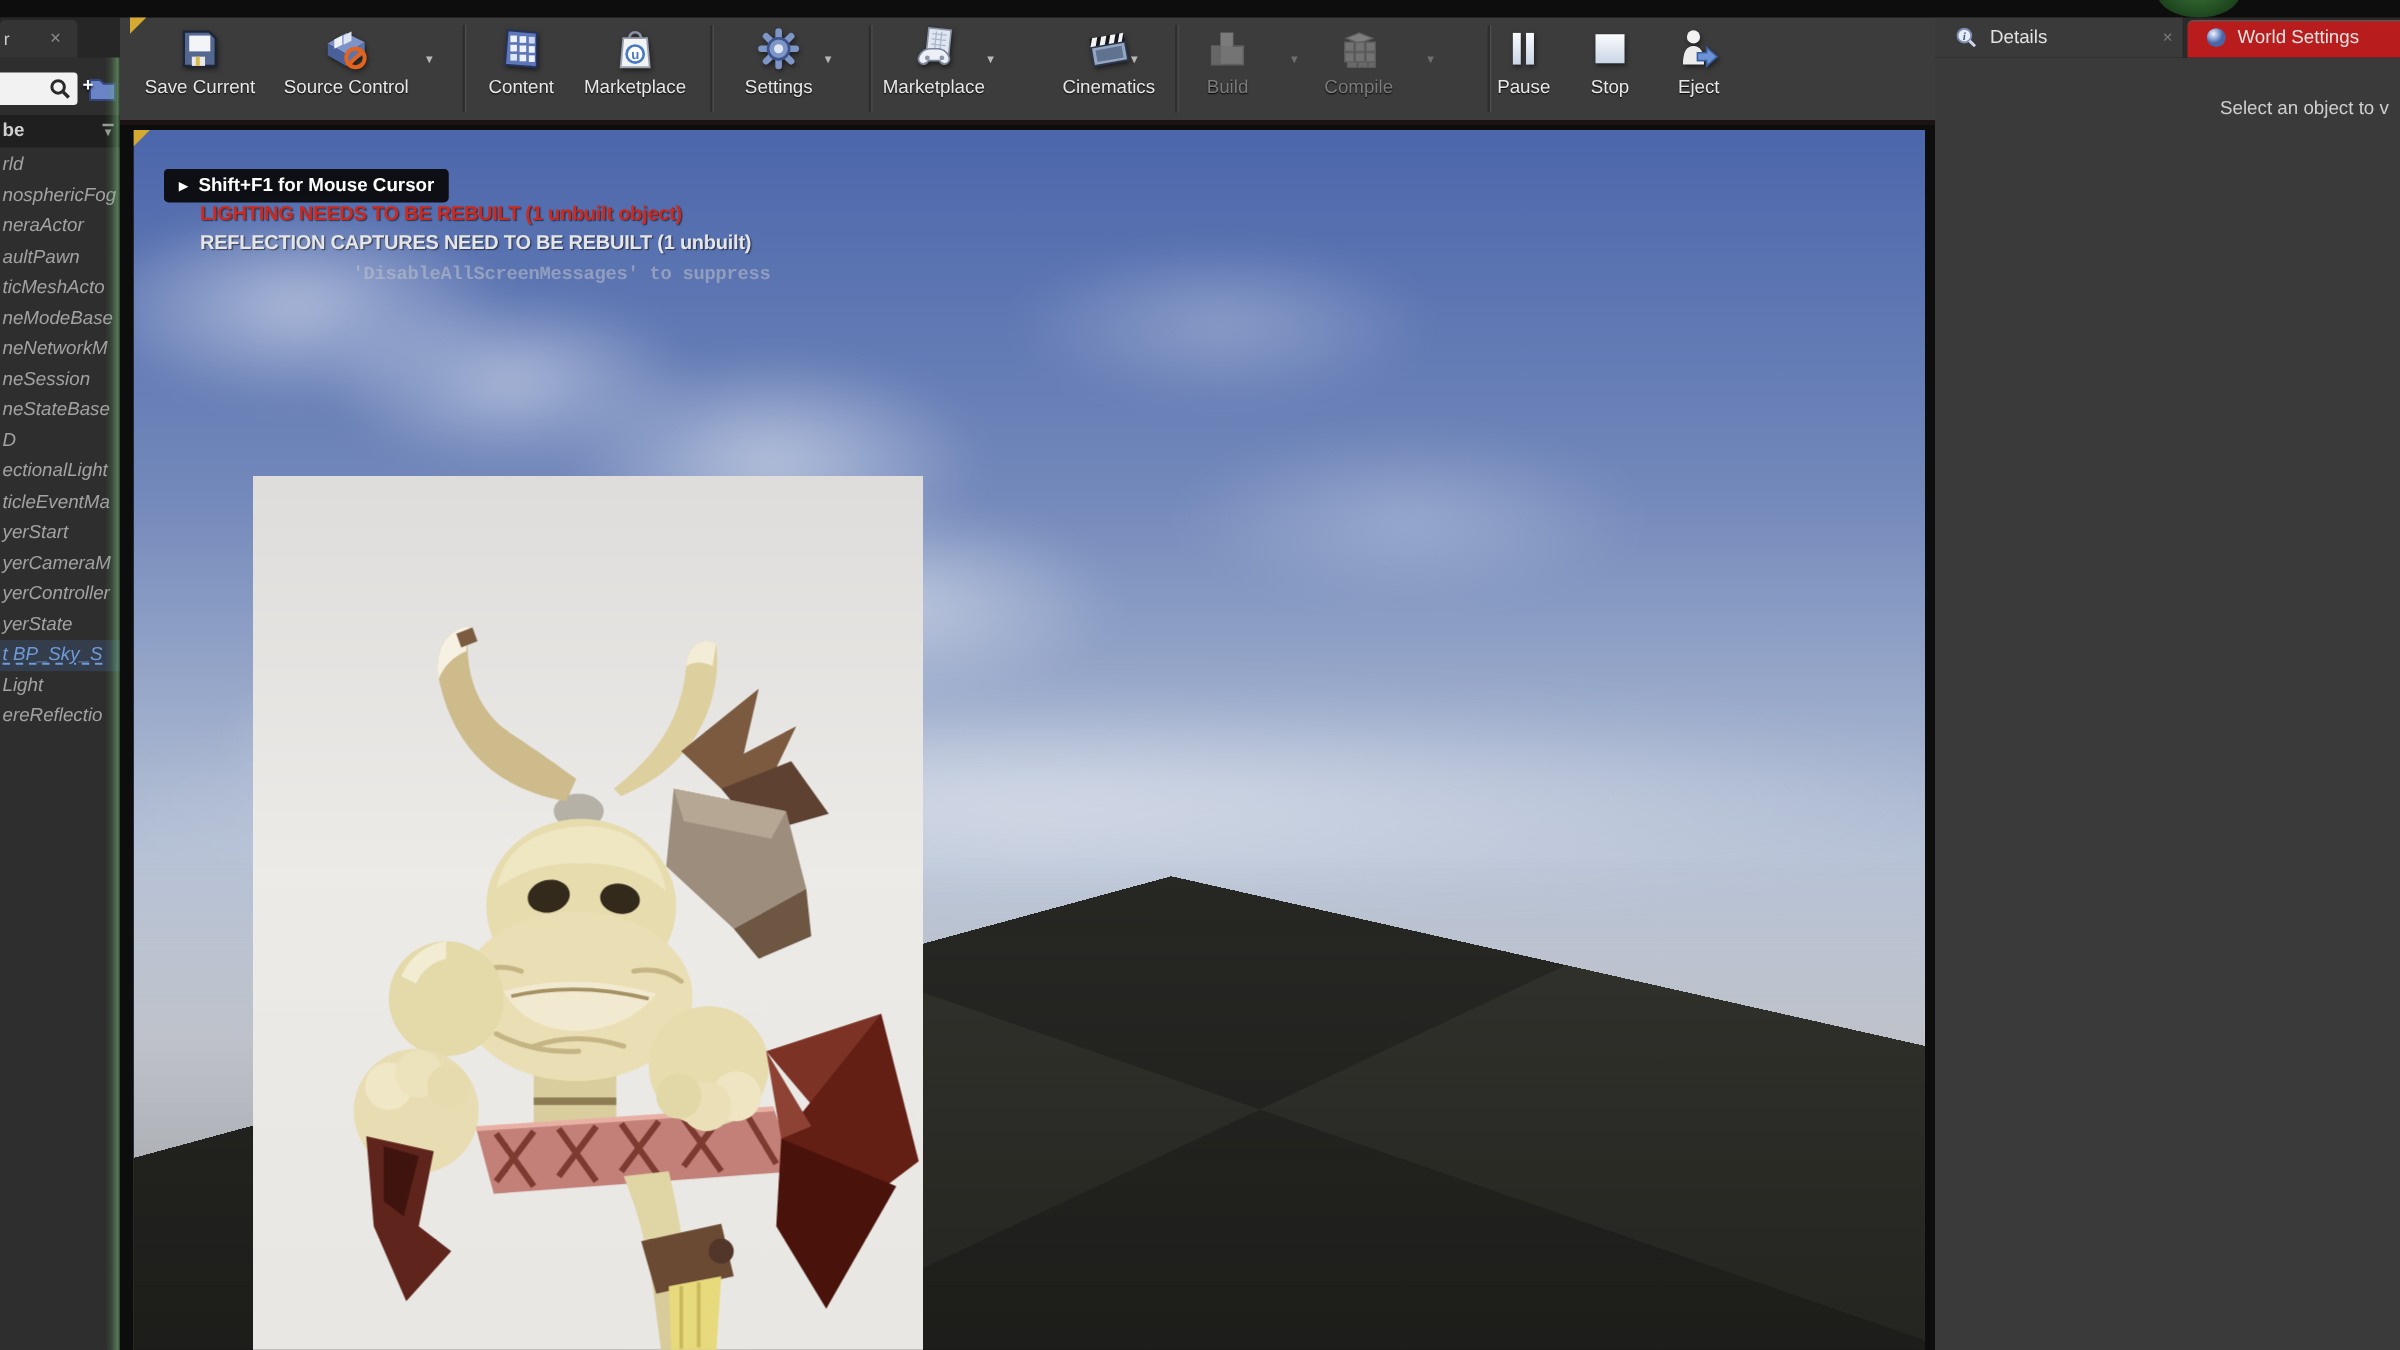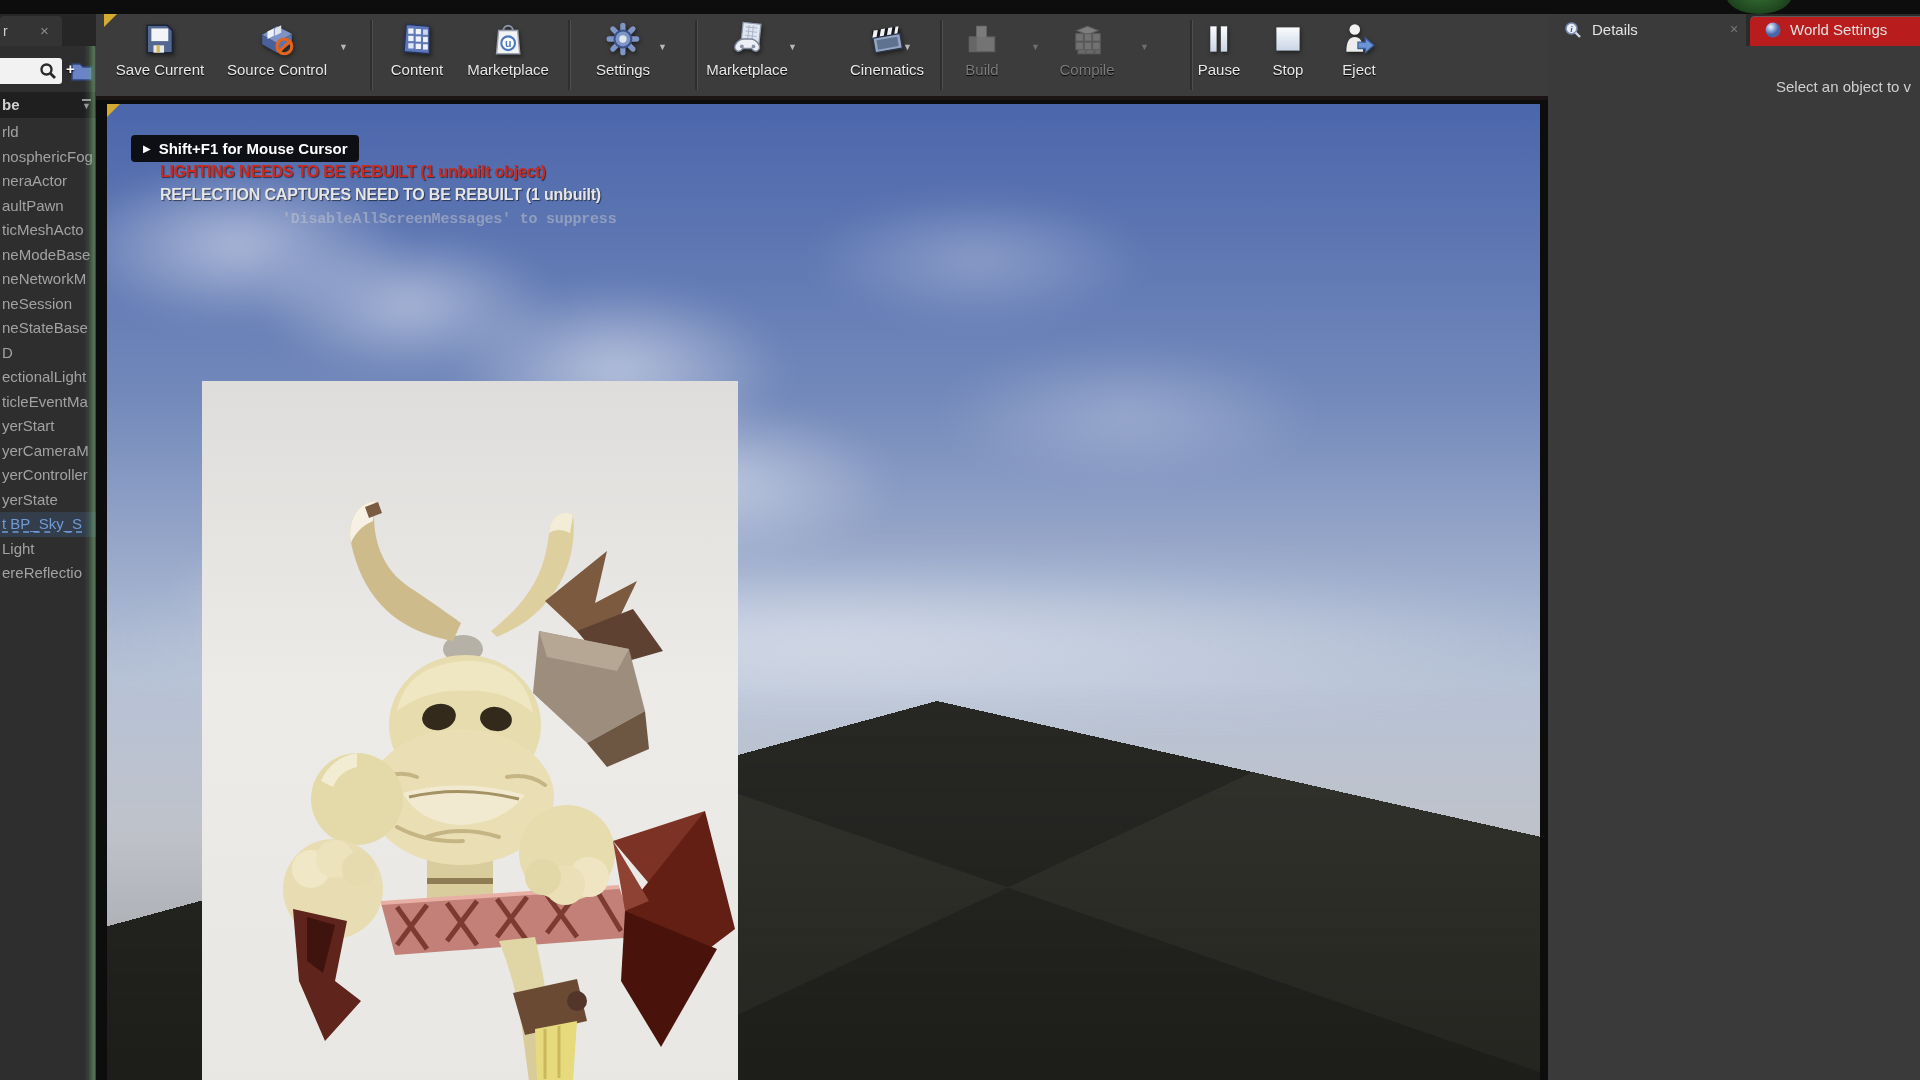--- a/index.html
+++ b/index.html
@@ -14,21 +14,21 @@
   .sb-tab-label{position:absolute;left:3px;top:7px;color:#cfcfcf;font-size:14px;}
   .sb-close{position:absolute;left:40px;top:6px;color:#8a8a8a;font-size:15px;cursor:default;}
   .sb-search{position:absolute;left:0;top:44px;width:62px;height:26px;background:#f2f2f2;border-radius:0 3px 3px 0;}
   .sb-search svg{position:absolute;right:4px;top:3px;}
   .sb-folderbtn{position:absolute;left:66px;top:44px;width:28px;height:26px;}
   .sb-folderbtn .plus{position:absolute;left:0px;top:2px;color:#fff;font-size:15px;font-weight:bold;text-shadow:0 1px 2px #000;}
   .sb-header{position:absolute;left:0;top:78px;width:96px;height:26px;background:#1f1f1f;color:#d0d0d0;font-size:15px;}
   .sb-header span.txt{position:absolute;left:2px;top:4px;font-weight:bold;}
   .sb-sort{position:absolute;left:82px;top:7px;color:#9a9a9a;font-size:9px;border-top:2px solid #9a9a9a;padding-top:1px;line-height:8px;}
   .sb-rows{position:absolute;left:0;top:106px;width:96px;}
-  .orow{height:24.5px;line-height:24.5px;color:#a2a2a2;font-size:15px;white-space:nowrap;padding-left:2px;}
+  .orow{height:24.5px;line-height:24.5px;color:#a2a2a2;font-size:15px;white-space:nowrap;padding-left:2px;font-style:italic;}
   .orow.hl{background:rgba(58,80,112,.45);}
   .orow.hl .olabel{color:#6f9bd8;text-decoration:underline;text-decoration-style:dashed;text-underline-offset:3px;}
   .sb-glow{position:absolute;right:0;top:32px;bottom:0;width:12px;
     background:linear-gradient(90deg,rgba(98,160,98,0) 0%,rgba(98,160,98,.18) 40%,rgba(126,196,126,.5) 85%,rgba(60,110,60,.2) 100%);}
 
   
   #toolbar{position:absolute;left:96px;top:14px;width:1452px;height:86px;background:#3c3c3c;border-bottom:4px solid #1c1314;}
   .corner-tri{position:absolute;width:0;height:0;border-top:13px solid #d4aa30;border-right:13px solid transparent;z-index:5;}
   .tsep{position:absolute;top:6px;height:70px;width:2px;background:#2e2e2e;box-shadow:1px 0 0 #4e4e4e;}
   .tbtn{position:absolute;top:6px;transform:translateX(-50%);text-align:center;cursor:pointer;}

